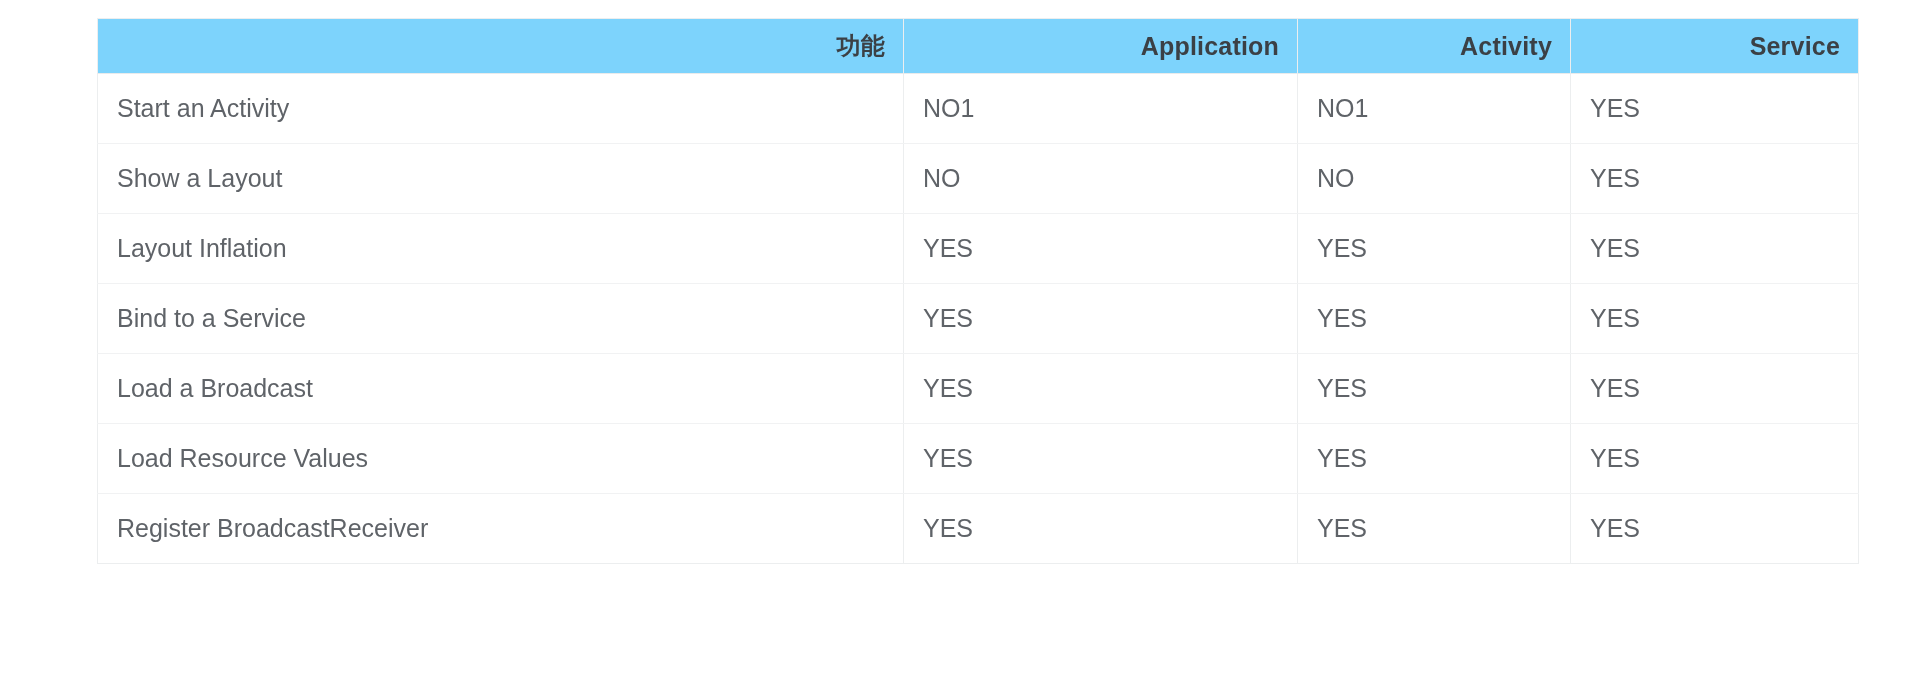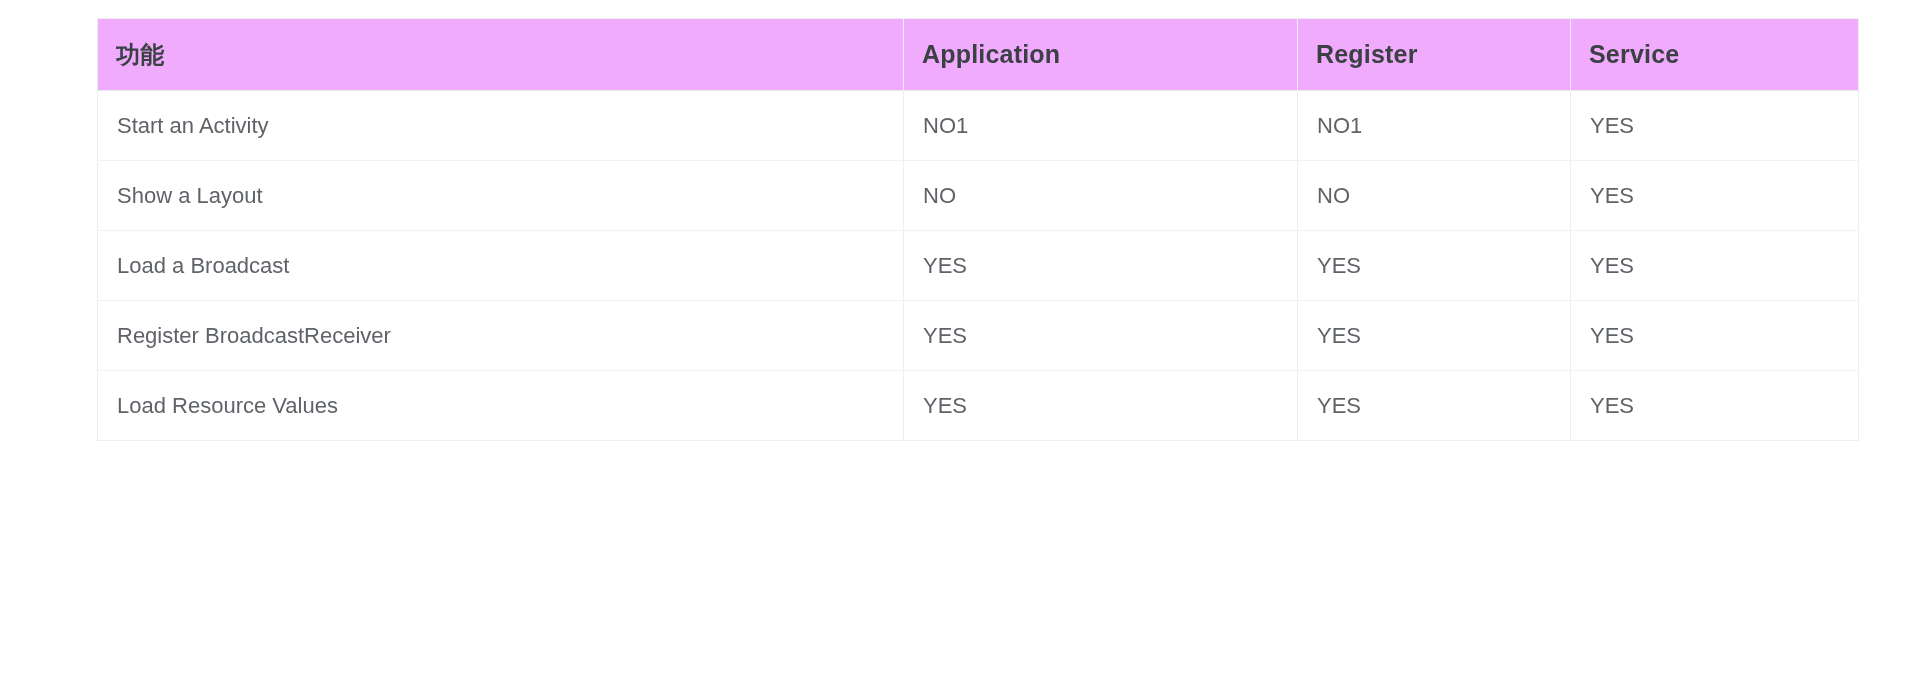--- a/index.html
+++ b/index.html
@@ -36,47 +36,47 @@
     background: #ffffff;
     border: 1px solid #eceeef;
   }
 
   table.compat-table col.c-feature  { width: 806px; }
   table.compat-table col.c-app      { width: 394px; }
   table.compat-table col.c-service  { width: 273px; }
   table.compat-table col.c-activity { width: 288px; }
 
   table.compat-table thead th {
-    height: 72px;
+    height: 55px;
     padding: 0 18px;
     box-sizing: border-box;
-    text-align: left;
+    text-align: right;
     vertical-align: middle;
     font-size: 25px;
     font-weight: bold;
     color: #3b4045;
-    background: #f0abfc;
+    background: #7dd3fc;
     border-right: 1px solid #eceeef;
     border-bottom: 1px solid #e9ebec;
     letter-spacing: 0.2px;
   }
   table.compat-table thead th:last-child {
     border-right: none;
   }
   table.compat-table thead th.th-feature {
     font-size: 24px;
   }
 
   table.compat-table tbody td {
     height: 70px;
     padding: 0 19px;
     box-sizing: border-box;
     text-align: left;
     vertical-align: middle;
-    font-size: 22px;
+    font-size: 25px;
     font-weight: normal;
     color: #5f6368;
     background: #ffffff;
     border-right: 1px solid #eceeef;
     border-bottom: 1px solid #f1f2f3;
     white-space: nowrap;
   }
   table.compat-table tbody td:last-child {
     border-right: none;
   }
@@ -94,51 +94,63 @@
       <colgroup>
         <col class="c-feature">
         <col class="c-app">
         <col class="c-service">
         <col class="c-activity">
       </colgroup>
       <thead>
         <tr>
           <th class="th-feature">功能</th>
           <th>Application</th>
-          <th>Register</th>
+          <th>Activity</th>
           <th>Service</th>
         </tr>
       </thead>
       <tbody id="table-body">
           <tr>
             <td>Start an Activity</td>
             <td>NO1</td>
             <td>NO1</td>
             <td>YES</td>
           </tr>
           <tr>
             <td>Show a Layout</td>
             <td>NO</td>
             <td>NO</td>
             <td>YES</td>
           </tr>
           <tr>
+            <td>Layout Inflation</td>
+            <td>YES</td>
+            <td>YES</td>
+            <td>YES</td>
+          </tr>
+          <tr>
+            <td>Bind to a Service</td>
+            <td>YES</td>
+            <td>YES</td>
+            <td>YES</td>
+          </tr>
+          <tr>
             <td>Load a Broadcast</td>
             <td>YES</td>
             <td>YES</td>
             <td>YES</td>
           </tr>
           <tr>
-            <td>Register BroadcastReceiver</td>
+            <td>Load Resource Values</td>
             <td>YES</td>
             <td>YES</td>
             <td>YES</td>
           </tr>
           <tr>
-            <td>Load Resource Values</td>
+            <td>Register BroadcastReceiver</td>
             <td>YES</td>
             <td>YES</td>
             <td>YES</td>
           </tr>
         </tbody>
     </table>
   </div>
 
 </div>
 

